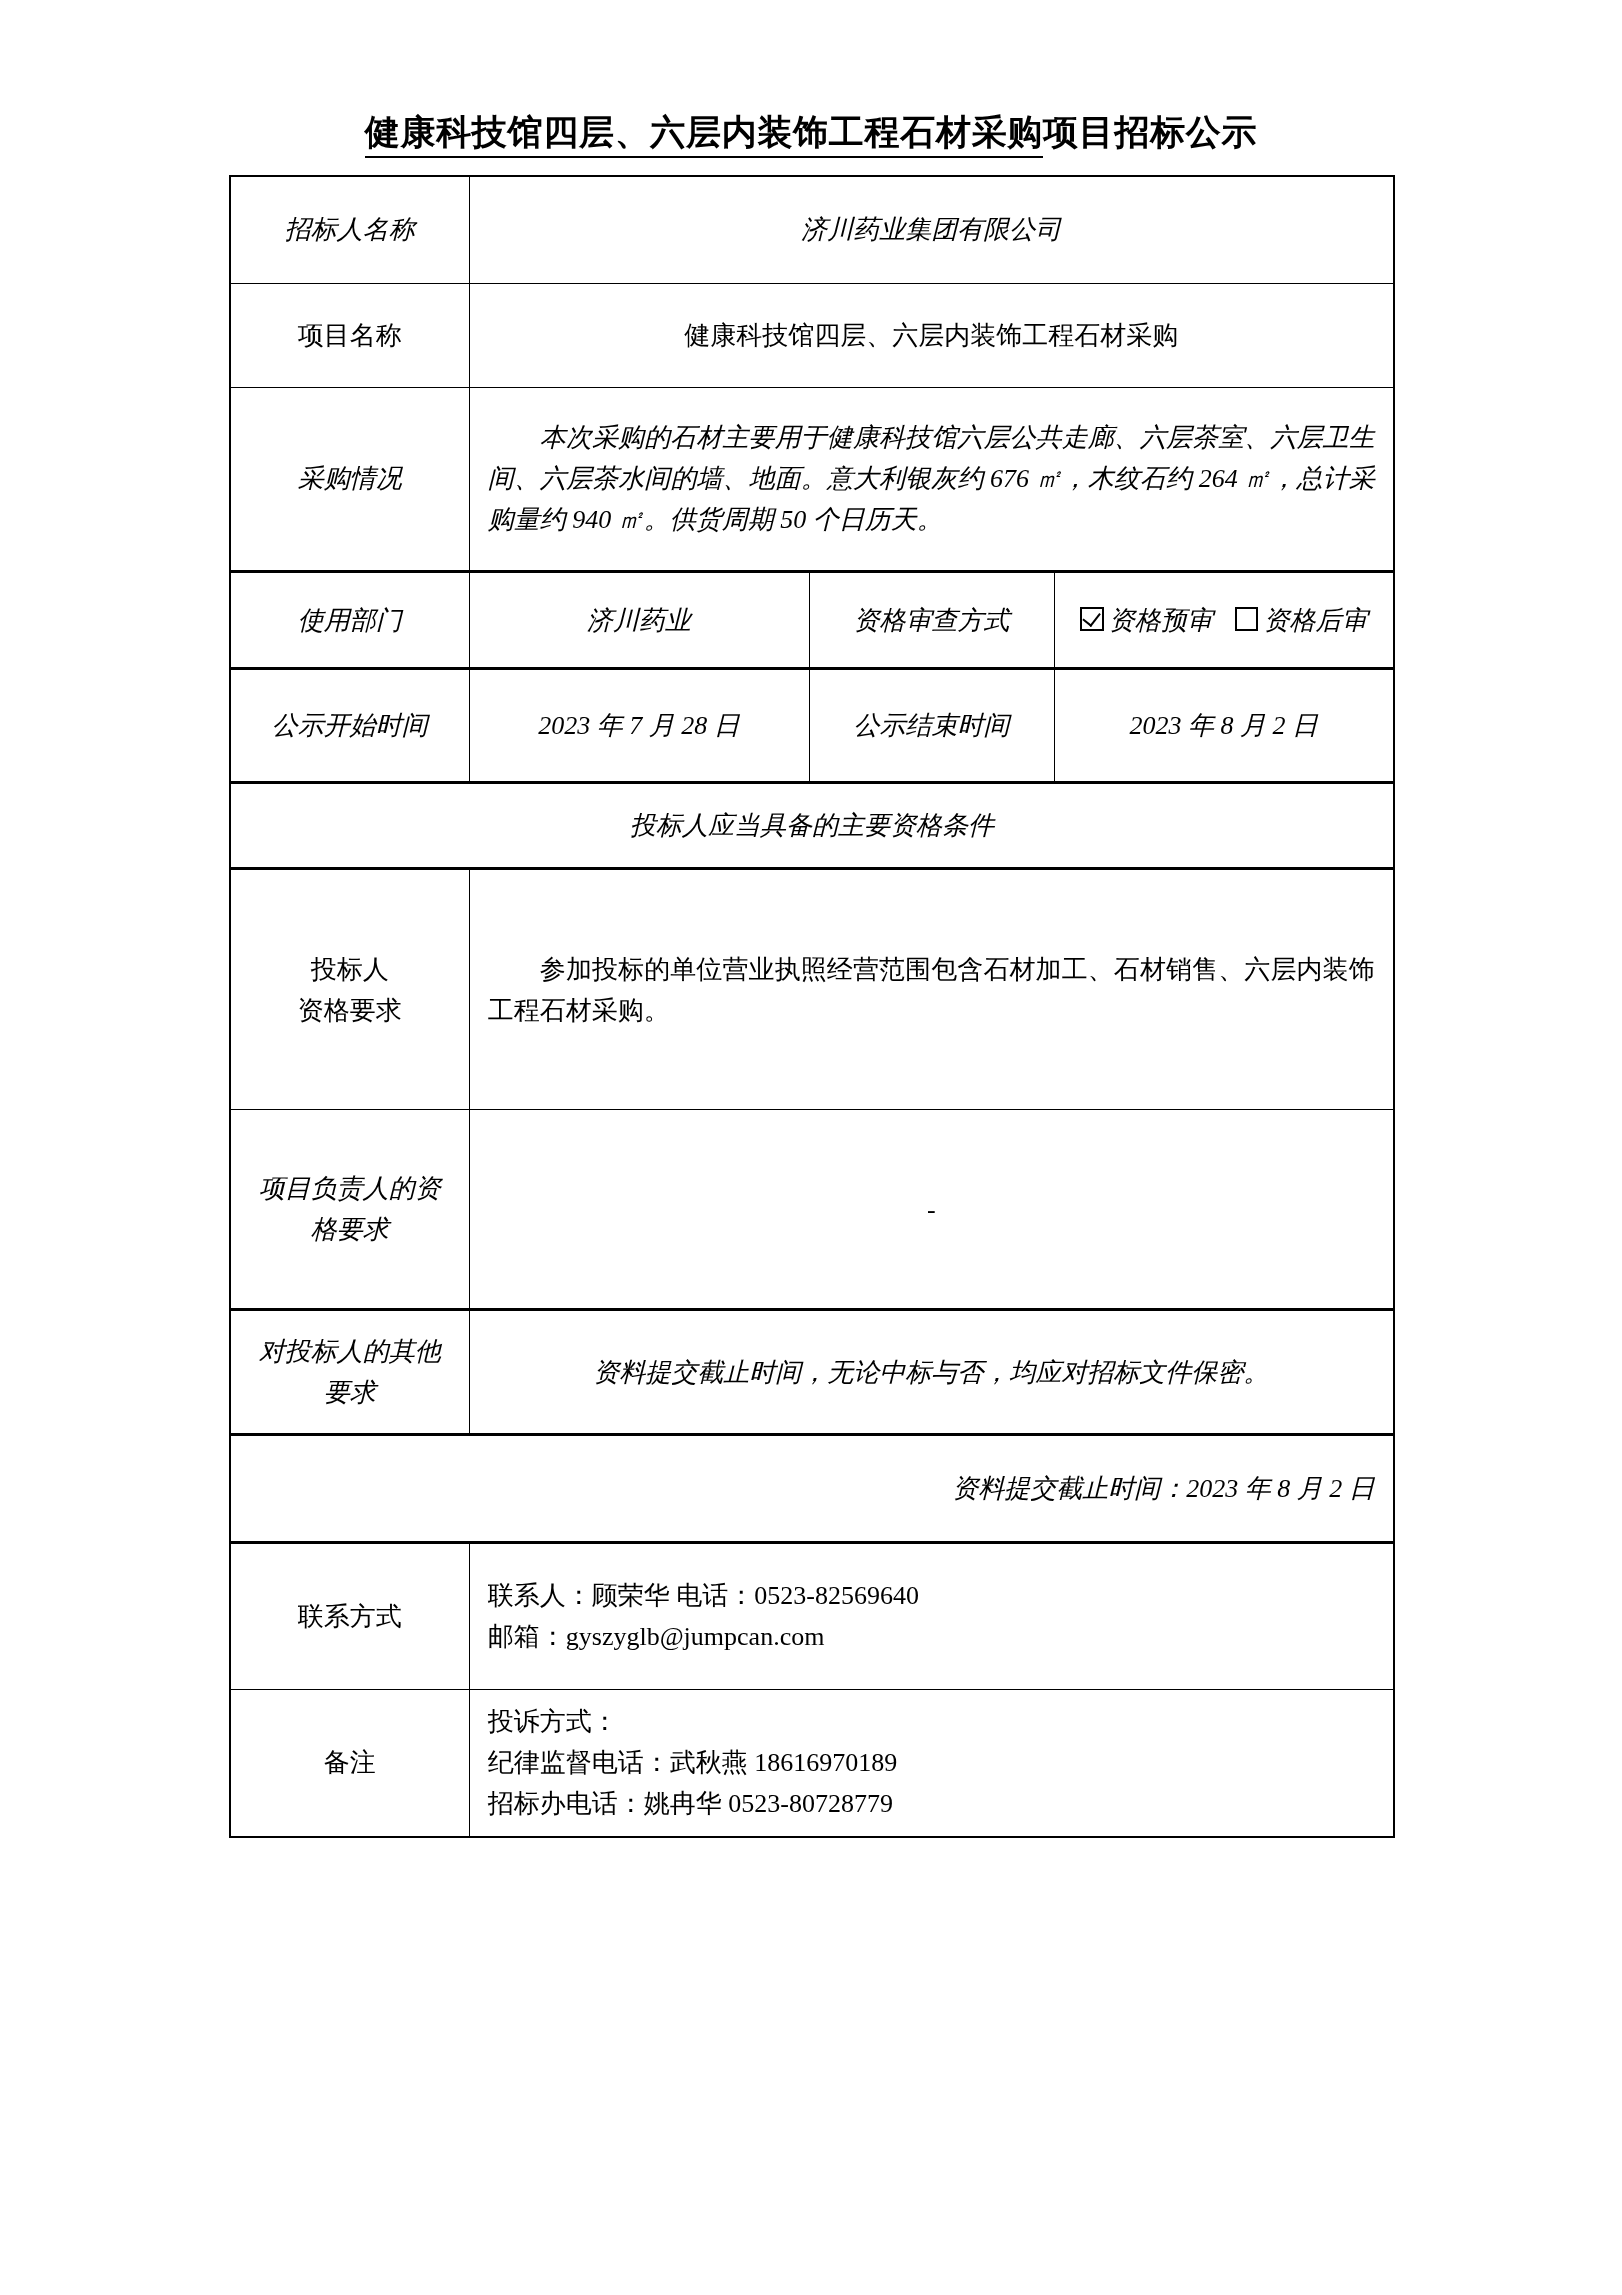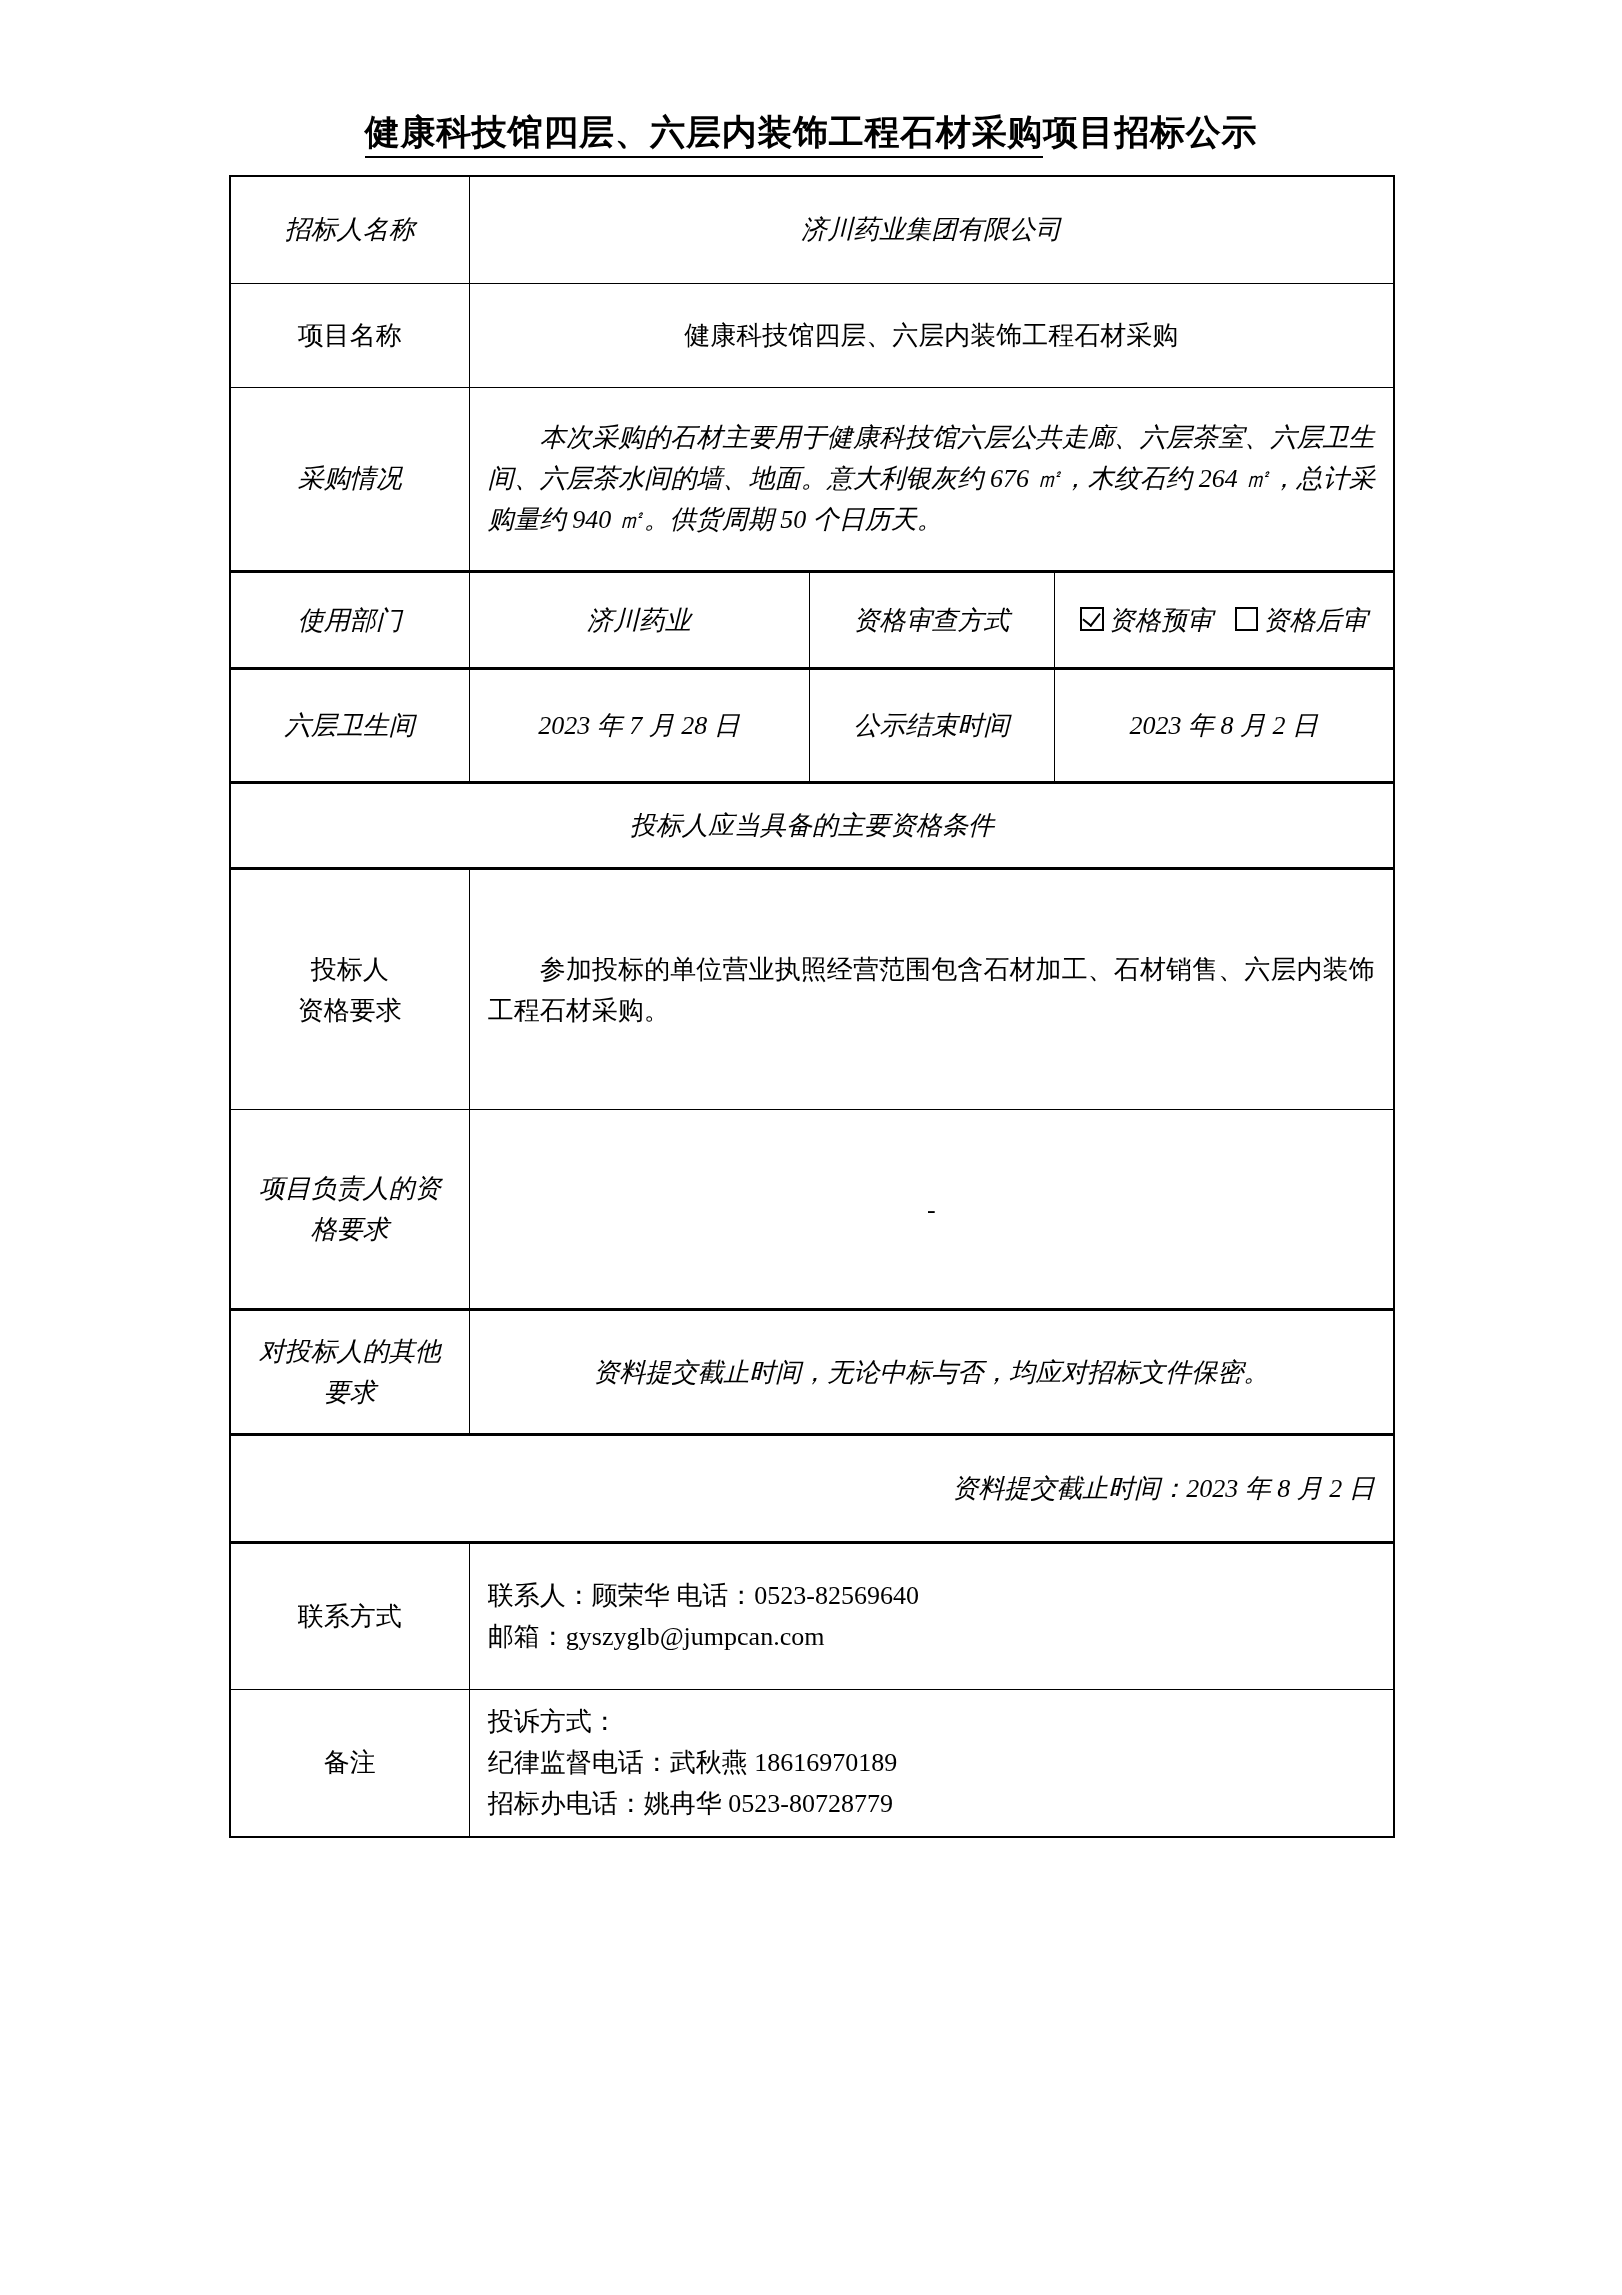--- a/index.html
+++ b/index.html
@@ -122,21 +122,21 @@
     <tr class="r4 thickb">
       <td class="lab">使用部门</td>
       <td class="ctr">济川药业</td>
       <td class="lab">资格审查方式</td>
       <td class="ctr">
         <span class="opt"><span class="cbx"><span class="tick"></span></span><span>资格预审</span></span><span class="opt"><span class="cbx"></span><span>资格后审</span></span>
       </td>
     </tr>
 
     <tr class="r5 thickb">
-      <td class="lab">六层卫生间</td>
+      <td class="lab">公示开始时间</td>
       <td class="ctr">2023 年 7 月 28 日</td>
       <td class="lab">公示结束时间</td>
       <td class="ctr">2023 年 8 月 2 日</td>
     </tr>
 
     <tr class="r6 thickb">
       <td class="ctr" colspan="4">投标人应当具备的主要资格条件</td>
     </tr>
 
     <tr class="r7">

